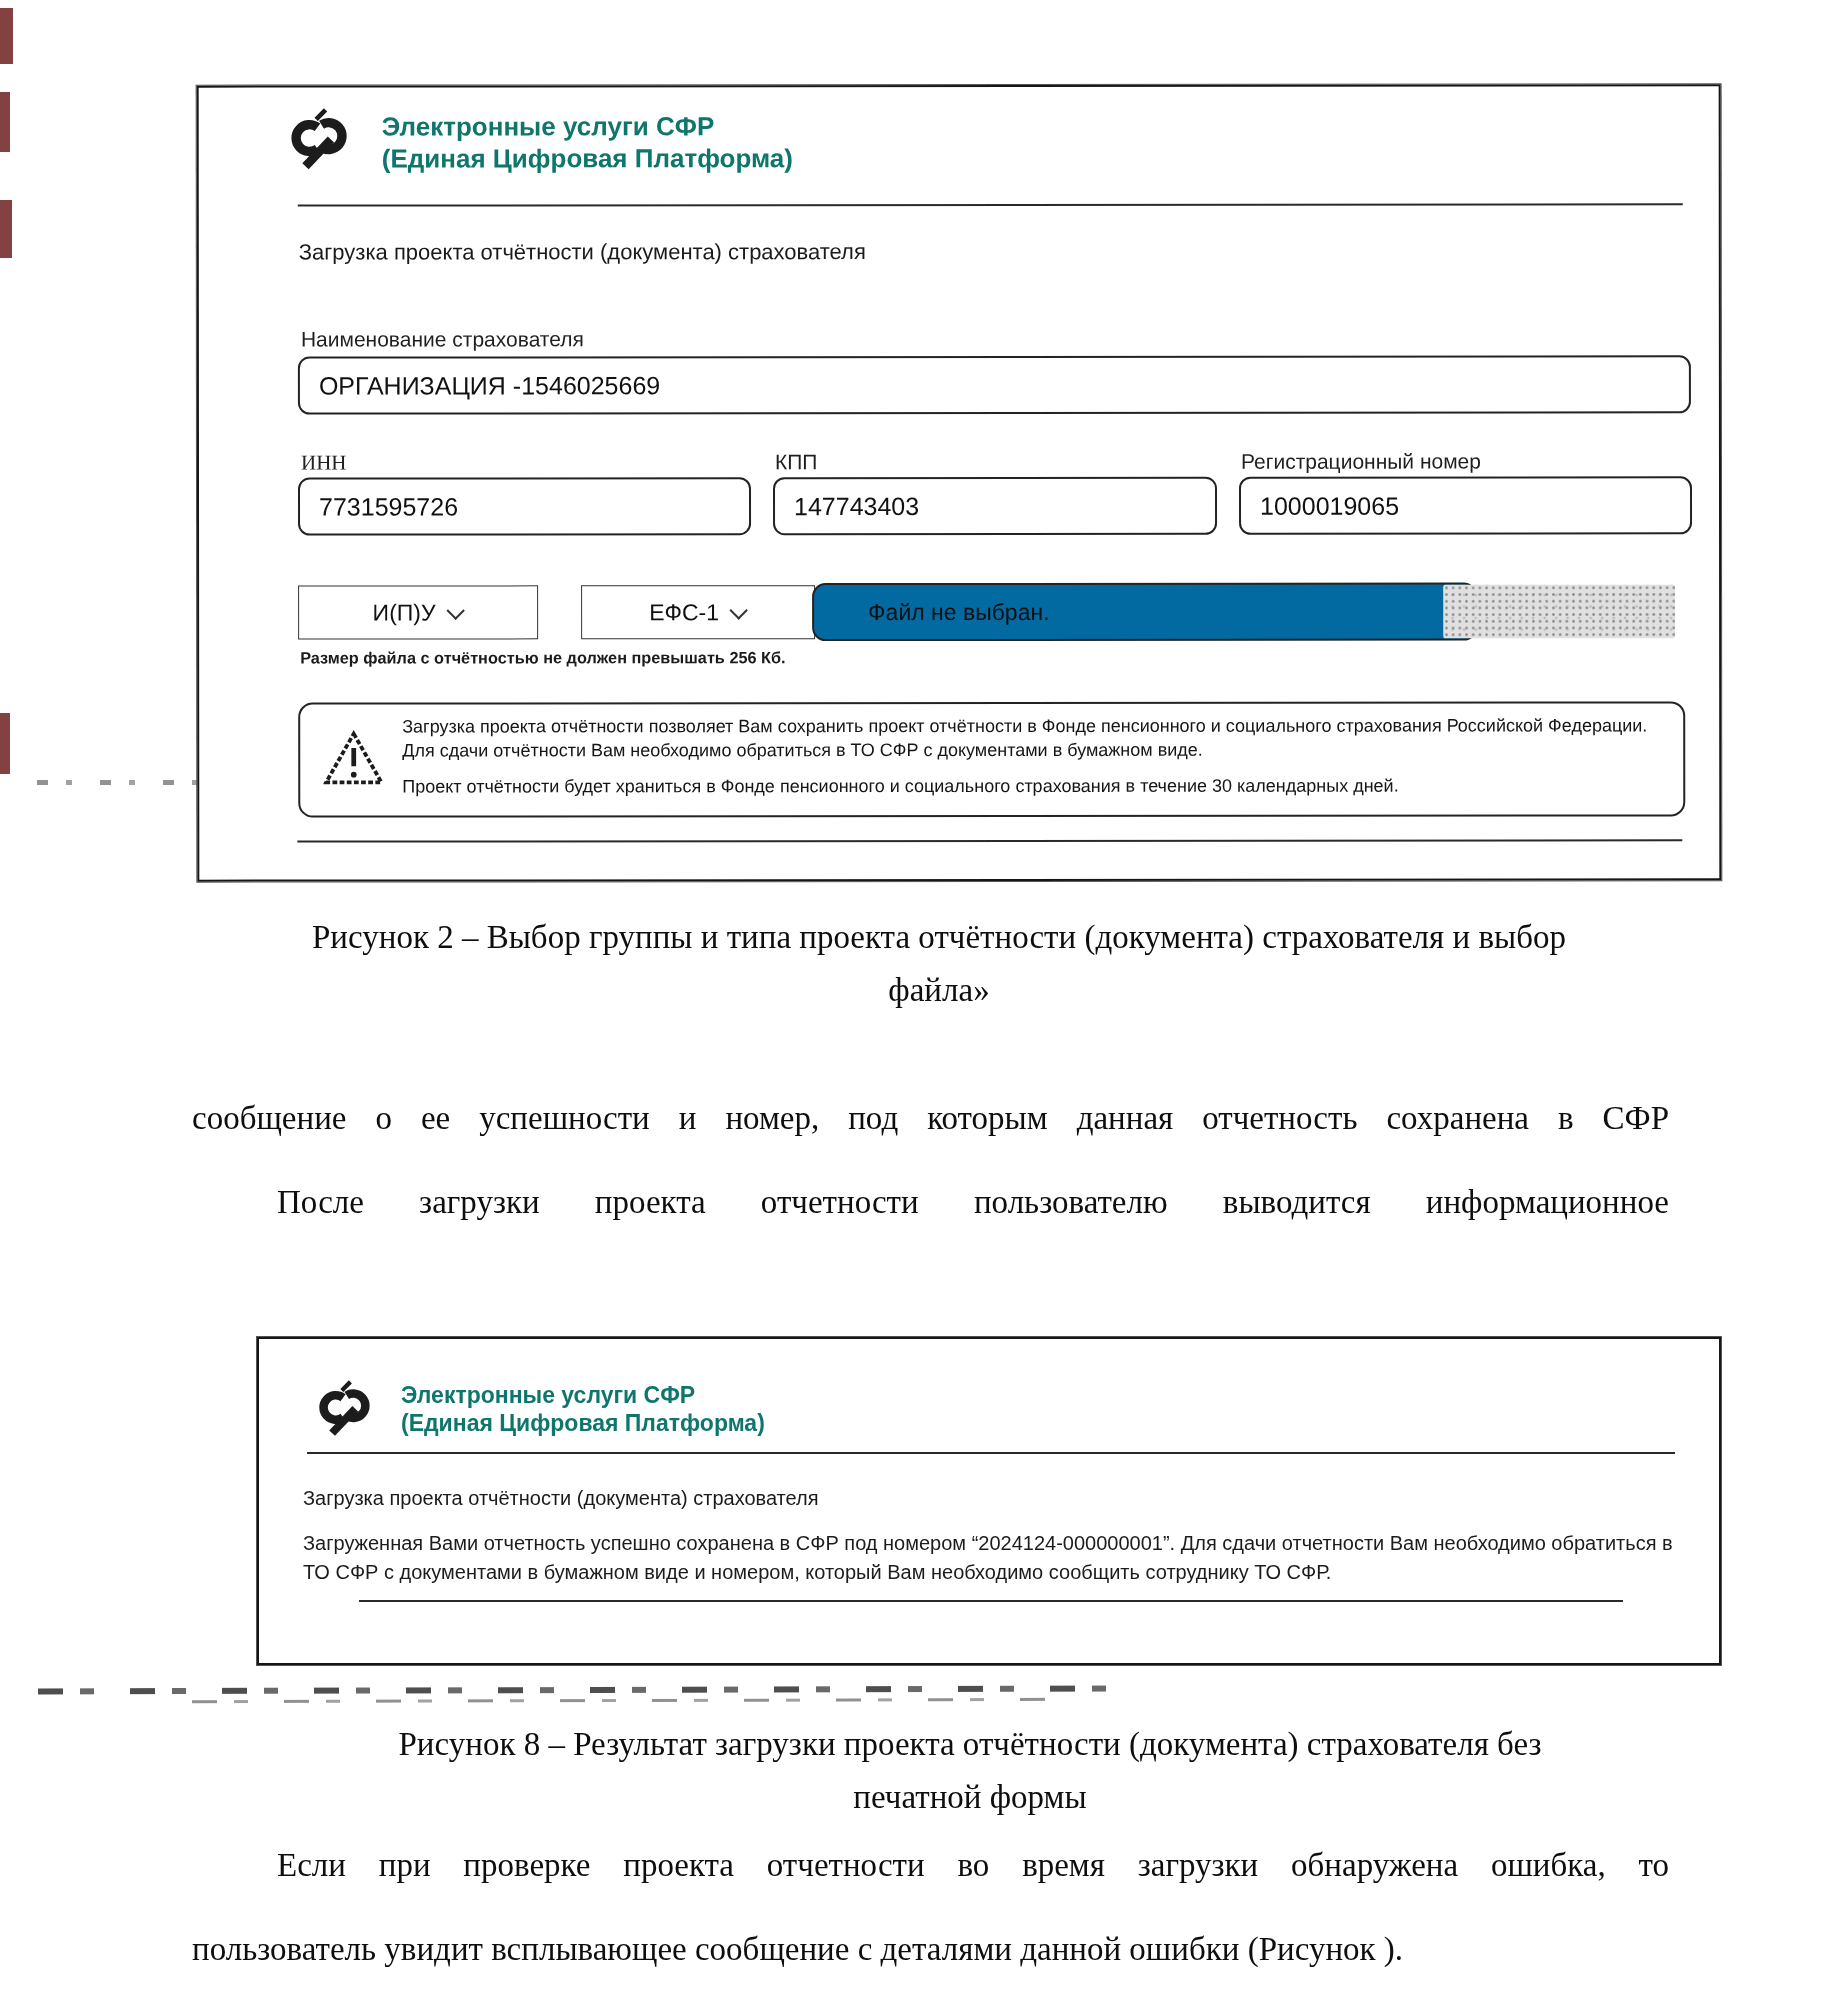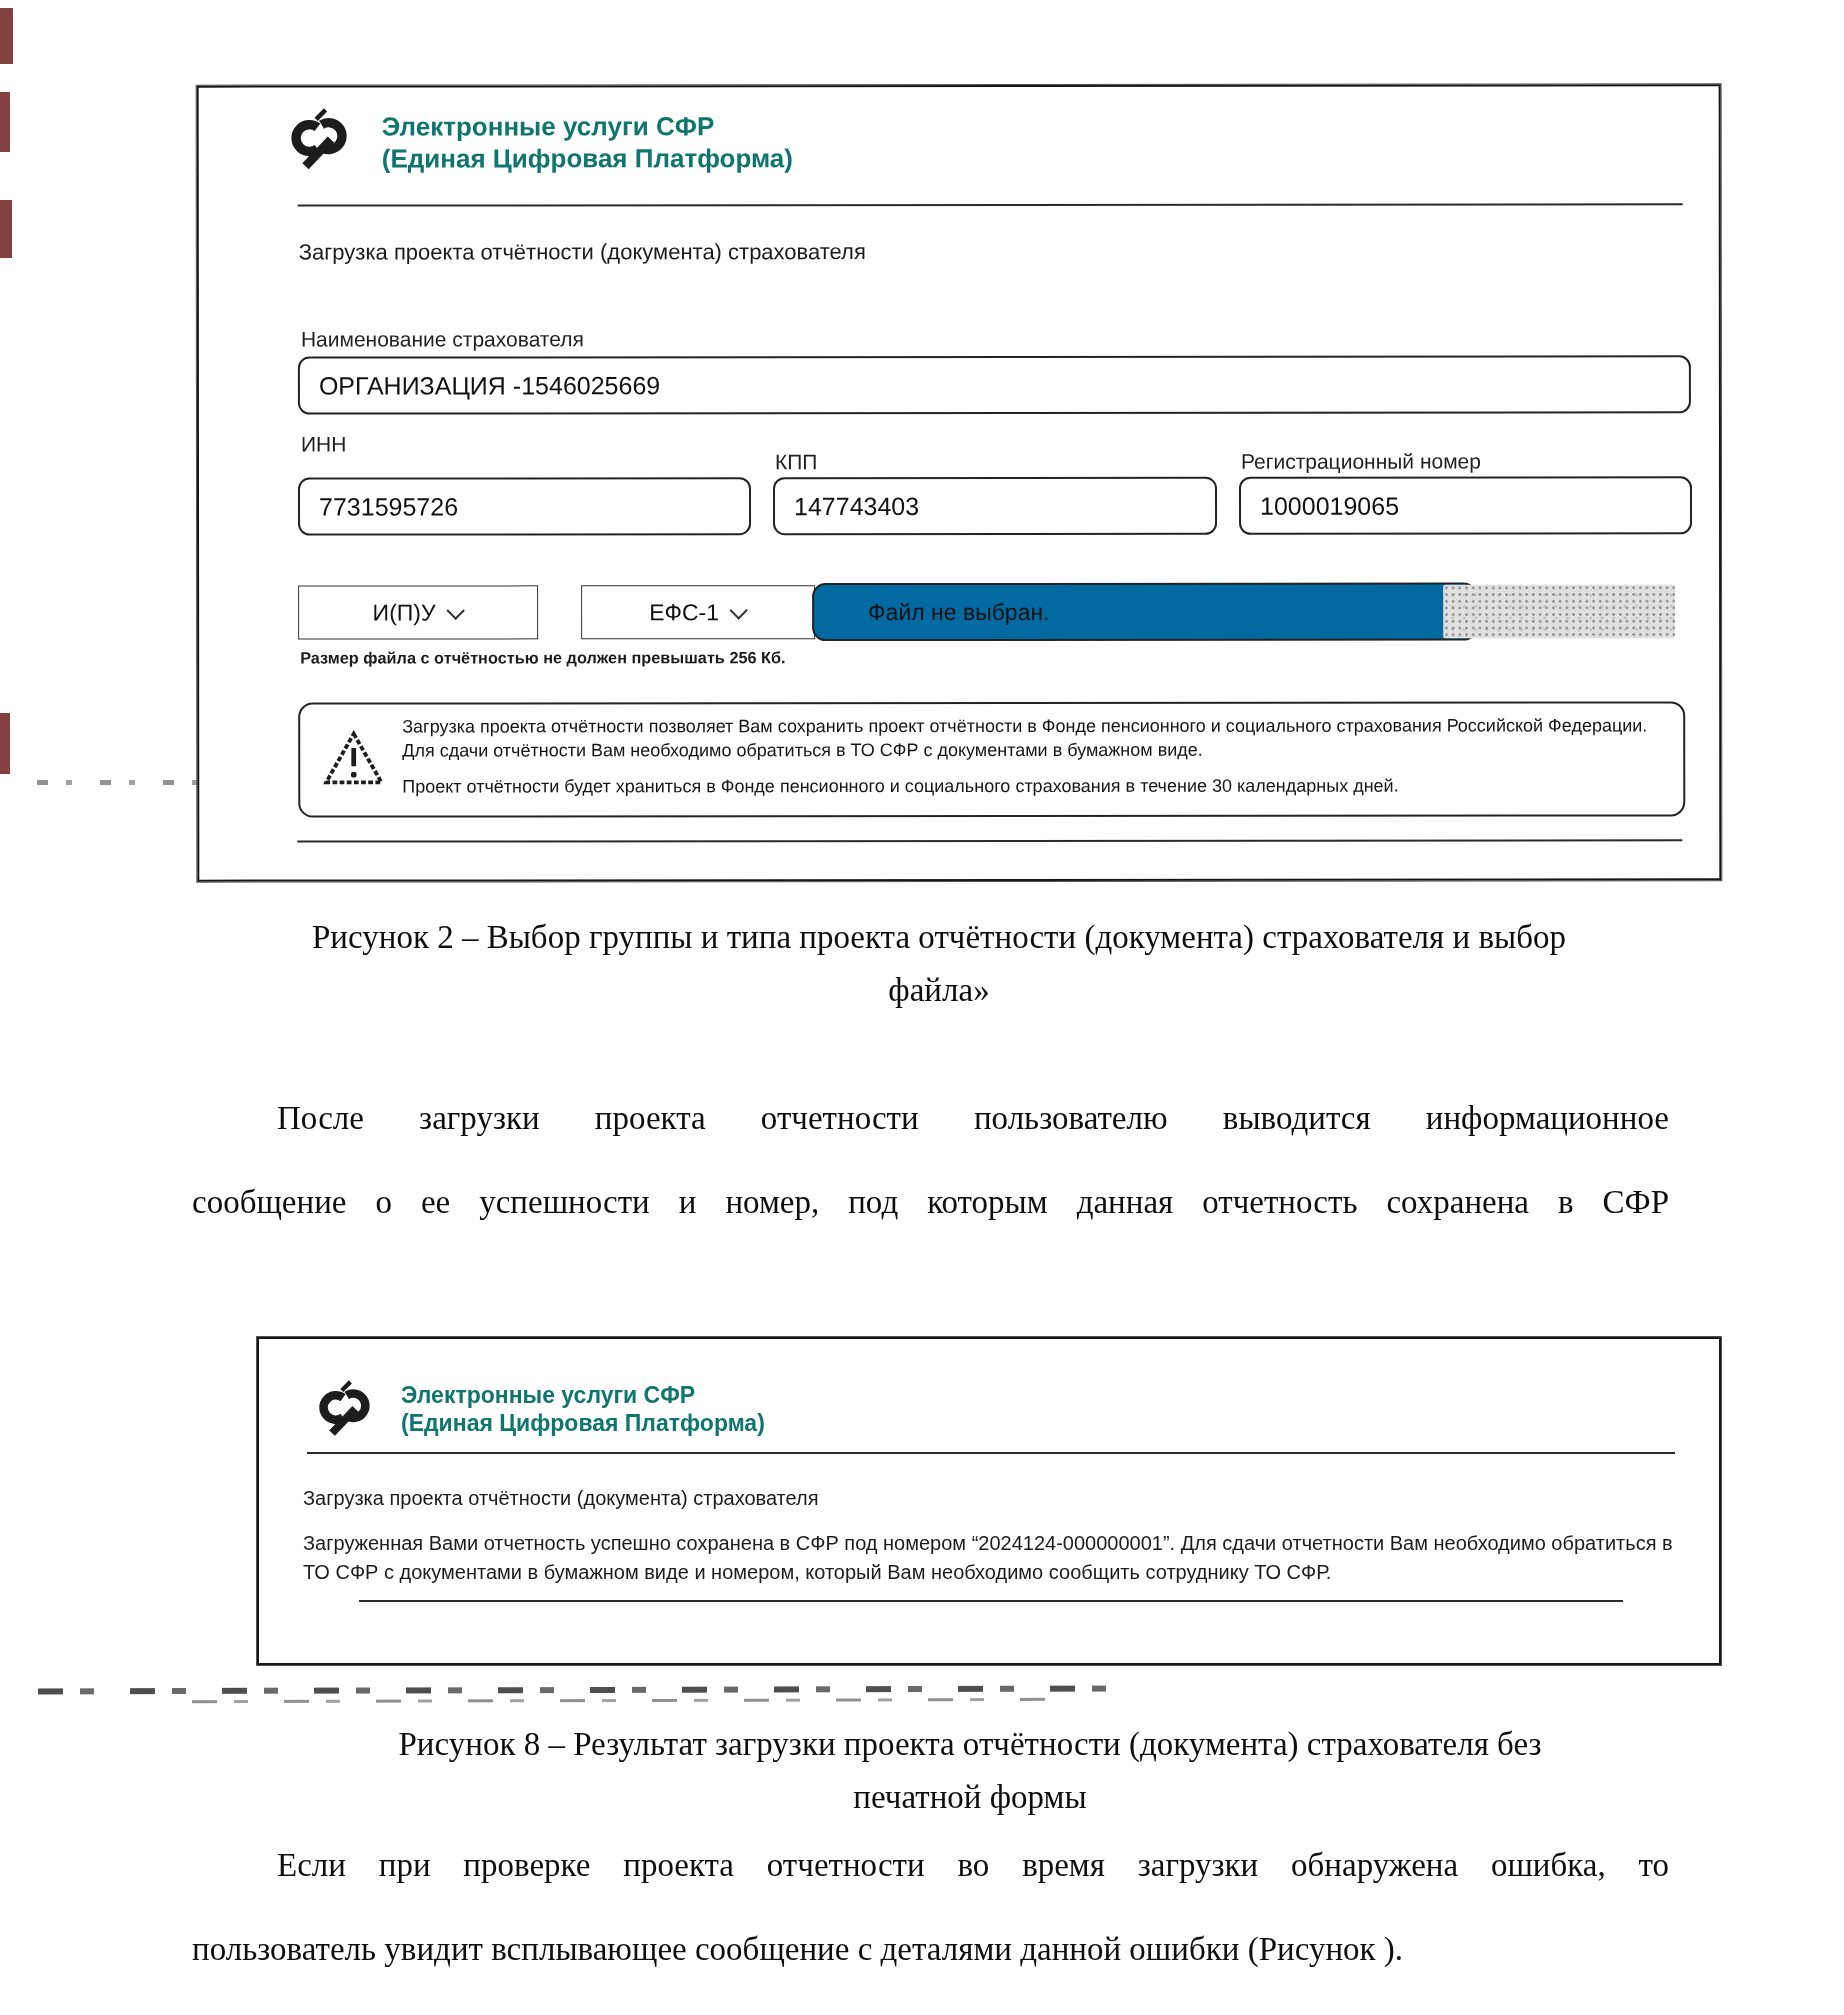--- a/index.html
+++ b/index.html
@@ -89,21 +89,21 @@
     <span class="l2">(Единая Цифровая Платформа)</span>
   </div>
 
   <div class="hr" style="left:99px;top:117px;width:1385px;"></div>
 
   <div class="pagetitle" style="left:100px;top:152px;">Загрузка проекта отчётности (документа) страхователя</div>
 
   <div class="f-label" style="left:102px;top:240px;">Наименование страхователя</div>
   <div class="inputbox" style="left:99px;top:269px;width:1370px;height:54px;">ОРГАНИЗАЦИЯ -1546025669</div>
 
-  <div class="f-label" style="left:102px;top:345px;">ИНН</div>
+  <div class="f-label" style="left:102px;top:363px;font-family:Liberation Serif, serif;">ИНН</div>
   <div class="f-label" style="left:576px;top:363px;">КПП</div>
   <div class="f-label" style="left:1042px;top:363px;">Регистрационный номер</div>
 
   <div class="inputbox" style="left:99px;top:390px;width:430px;height:54px;">7731595726</div>
   <div class="inputbox" style="left:574px;top:390px;width:421px;height:54px;">147743403</div>
   <div class="inputbox" style="left:1040px;top:390px;width:430px;height:54px;">1000019065</div>
 
   <div class="selectbox" style="left:99px;top:498px;width:238px;height:52px;">
     <span>И(П)У</span>
     <span class="chev"></span>
@@ -131,22 +131,22 @@
 
   <div class="hr" style="left:98px;top:753px;width:1385px;"></div>
 </div>
 
 <div class="doc caption" style="left:197px;top:911px;width:1484px;">
   <div>Рисунок 2 – Выбор группы и типа проекта отчётности (документа) страхователя и выбор</div>
   <div>файла»</div>
 </div>
 
 <div class="doc para" style="left:192px;top:1076px;width:1477px;">
+  <span class="just">сообщение о ее успешности и номер, под которым данная отчетность сохранена в СФР</span>
   <span class="just" style="padding-left:85px;">После загрузки проекта отчетности пользователю выводится информационное</span>
-  <span class="just">сообщение о ее успешности и номер, под которым данная отчетность сохранена в СФР</span>
 </div>
 
 <div class="shot shot2">
 
   <svg class="logo" style="left:56px;top:38px;" width="61" height="61" viewBox="0 0 100 100">
     <path d="M46 34 A 20 20 0 1 0 46 66" fill="none" stroke="#1c1c1c" stroke-width="14"></path>
     <path d="M52 64 A 20 20 0 1 0 52 30" fill="none" stroke="#1c1c1c" stroke-width="14"></path>
     <path d="M66 52 L 28 92" fill="none" stroke="#1c1c1c" stroke-width="13"></path>
     <path d="M44 22 L 58 8" fill="none" stroke="#1c1c1c" stroke-width="7"></path>
   </svg>

